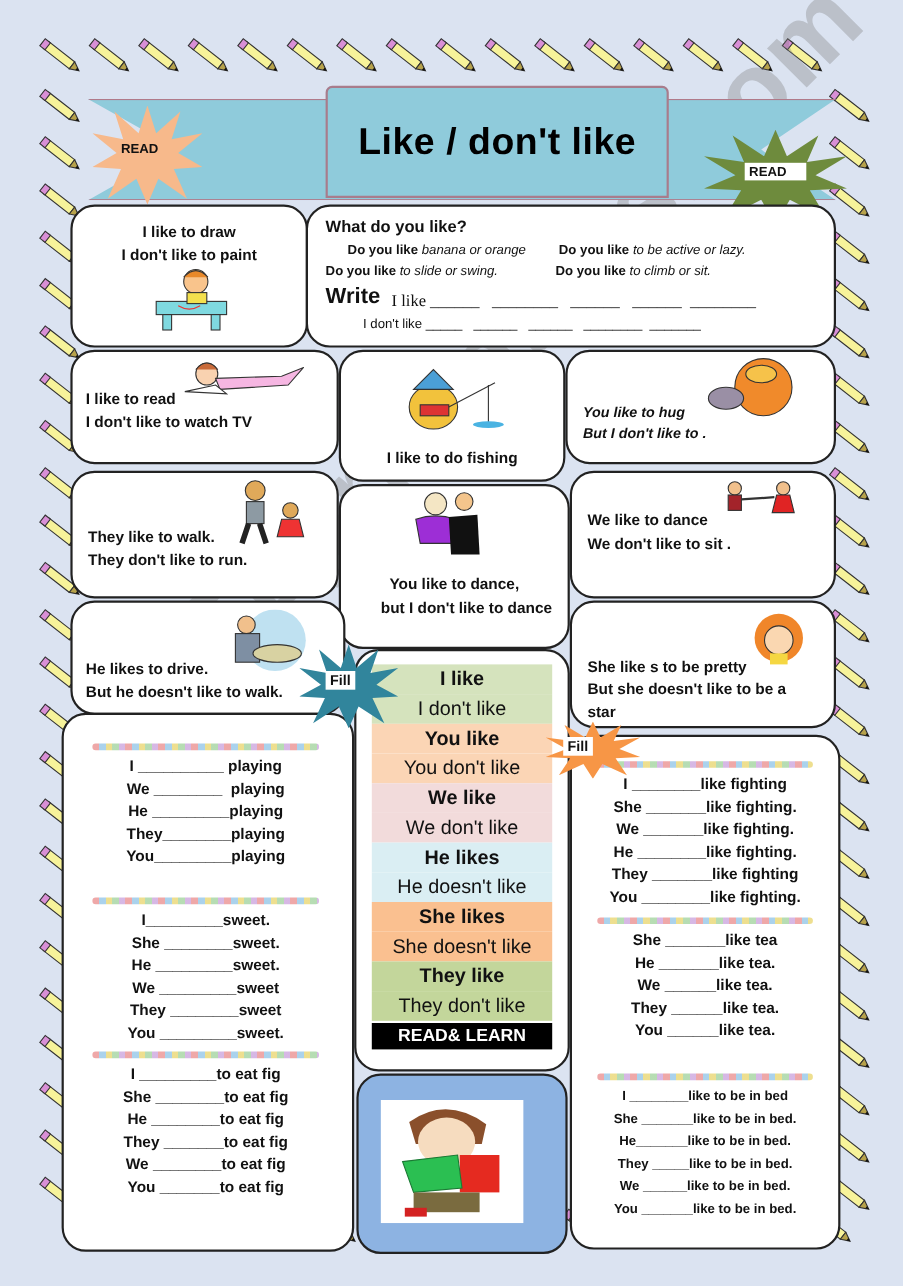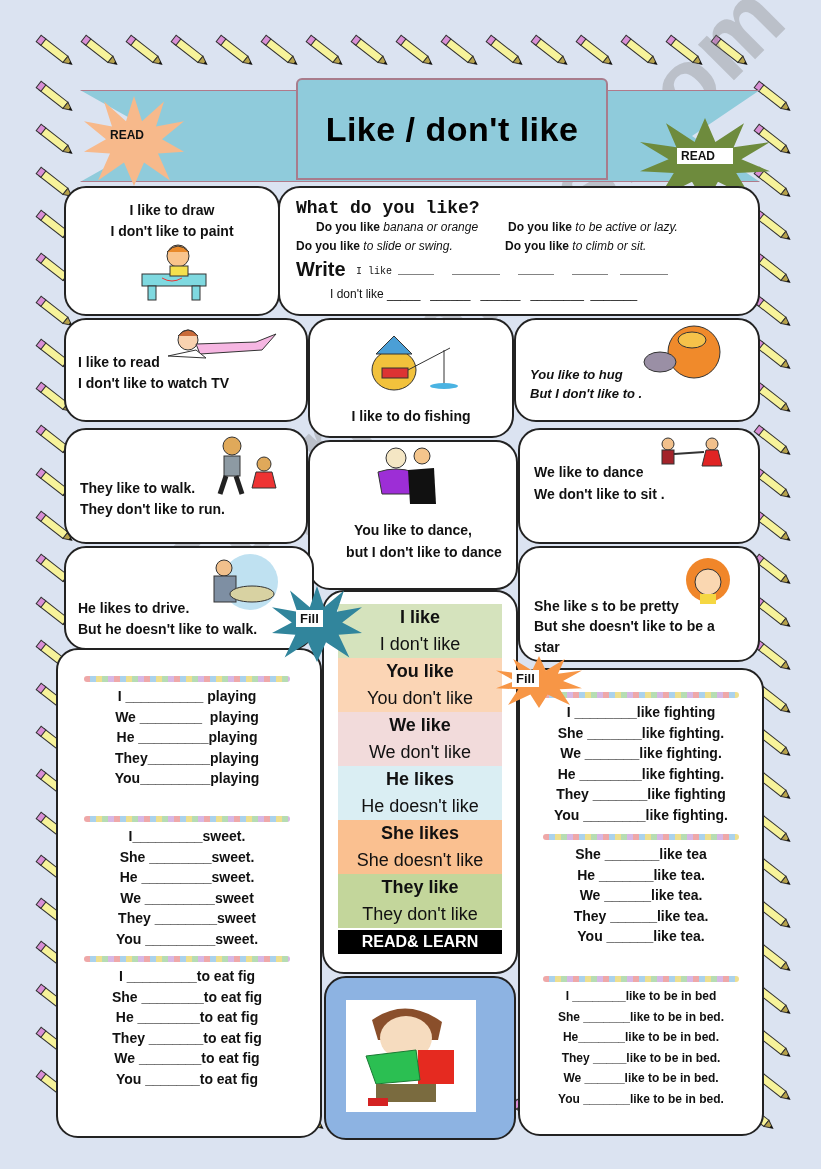--- a/index.html
+++ b/index.html
@@ -729,39 +729,39 @@
     <rect x="12" y="44" width="8" height="14" fill="#7fd9e0" stroke="#333"></rect>
     <rect x="56" y="44" width="8" height="14" fill="#7fd9e0" stroke="#333"></rect>
     <circle cx="42" cy="14" r="11" fill="#f9c48c" stroke="#333"></circle>
     <path d="M31 10 Q42 -2 53 10" fill="#e8892a" stroke="#333"></path>
     <rect x="34" y="24" width="18" height="10" fill="#f4e04d" stroke="#333"></rect>
     <path d="M26 36 q10 6 20 0" stroke="#e33" fill="none"></path>
   </svg>
 </div>
 
 <div class="card" style="left:278px;top:186px;width:482px;height:130px;">
-  <div style="position:absolute;left:16px;top:10px;font-family:Liberation Mono, monospace;font-size:18px;font-weight:bold;">What do you like?</div>
+  <div style="position:absolute;left:16px;top:10px;font-family:Liberation Sans, sans-serif;font-size:15px;font-weight:bold;">What do you like?</div>
   <div style="position:absolute;left:16px;top:32px;font-family:'Liberation Sans',sans-serif;font-size:12px;margin-left:20px;">
     <b>Do you like</b>
     <i>banana   or  orange</i>
   </div>
   <div style="position:absolute;left:228px;top:32px;font-family:'Liberation Sans',sans-serif;font-size:12px;">
     <b>Do you like</b>
     <i>to be active or lazy.</i>
   </div>
   <div style="position:absolute;left:16px;top:51px;font-family:'Liberation Sans',sans-serif;font-size:12px;">
     <b>Do you like</b>
     <i>to slide  or swing.</i>
   </div>
   <div style="position:absolute;left:225px;top:51px;font-family:'Liberation Sans',sans-serif;font-size:12px;">
     <b>Do you like</b>
     <i>to climb or sit.</i>
   </div>
   <div style="position:absolute;left:16px;top:70px;font-family:'Liberation Sans',sans-serif;font-size:20px;font-weight:bold;">Write</div>
-  <div style="position:absolute;left:76px;top:78px;font-family:Liberation Mono, monospace;font-size:10px;white-space:pre;">I like ______   ________   ______   ______  ________</div>
+  <div style="position:absolute;left:76px;top:78px;font-family:Liberation Serif, serif;font-size:15px;white-space:pre;">I like ______   ________   ______   ______  ________</div>
   <div style="position:absolute;left:50px;top:99px;font-family:'Liberation Sans',sans-serif;font-size:12px;white-space:pre;">I don't like _____   ______   ______   ________  _______</div>
 </div>
 
 <div class="card" style="left:64px;top:318px;width:244px;height:104px;">
   <svg class="pic" style="left:100px;top:6px;" width="116" height="36">
     <circle cx="22" cy="14" r="10" fill="#f9d2b0" stroke="#333"></circle>
     <path d="M12 10 Q22 -2 32 10" fill="#c96b3a" stroke="#333"></path>
     <path d="M30 18 L90 16 L110 8 L96 24 L34 28 Z" fill="#f6b6e2" stroke="#333"></path>
     <path d="M2 30 L30 24 L40 32 Z" fill="#fff" stroke="#333"></path>
   </svg>

